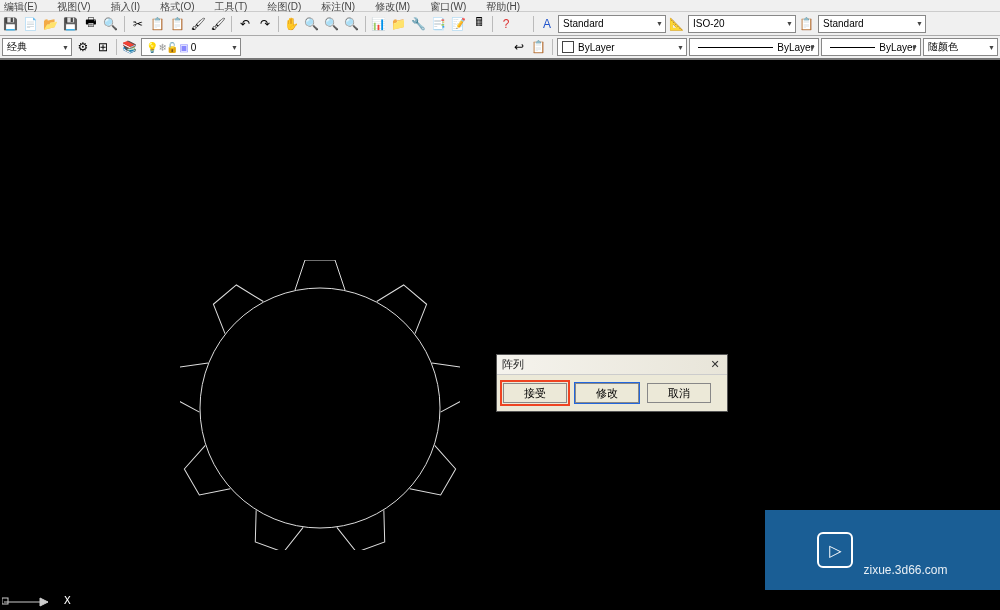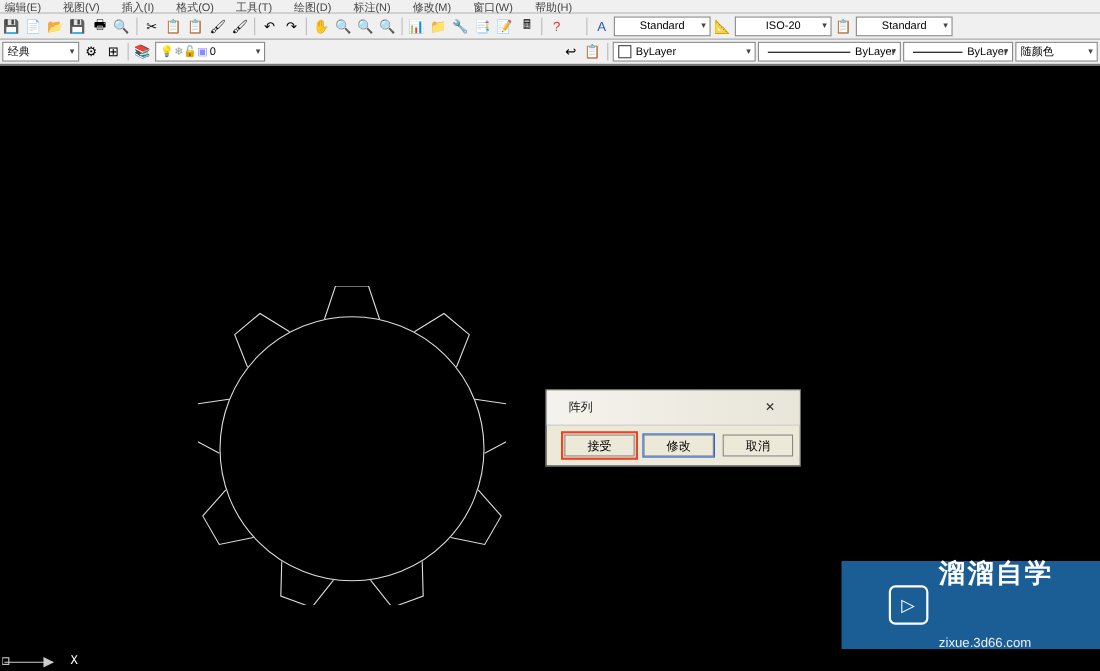--- a/index.html
+++ b/index.html
@@ -94,45 +94,45 @@
     .dialog {
       position: absolute;
       left: 496px;
       top: 294px;
       width: 232px;
       background: #ece9d8;
       border: 1px solid #555;
       box-shadow: 2px 2px 4px rgba(0,0,0,0.4);
     }
     .dialog-title {
-      height: 32px;
+      height: 20px;
       background: linear-gradient(to right, #f5f3ed, #e8e5d9);
       display: flex;
       align-items: center;
       justify-content: space-between;
-      padding: 0 20px;
+      padding: 0 5px;
       font-size: 11px;
       color: #222;
       border-bottom: 1px solid #ccc;
     }
     .dialog-close {
       width: 14px;
       height: 14px;
       display: flex;
       align-items: center;
       justify-content: center;
       font-size: 11px;
       cursor: pointer;
       color: #333;
     }
     .dialog-body {
       padding: 8px 6px;
       display: flex;
       gap: 8px;
-      justify-content: flex-end;
+      justify-content: flex-start;
     }
     .dialog-btn {
       width: 64px;
       height: 20px;
       background: #ece9d8;
       border: 1px solid #888;
       font-size: 11px;
       cursor: pointer;
       display: flex;
       align-items: center;
@@ -190,21 +190,21 @@
     .ucs svg { display: block; }
     .ucs .axis-label {
       position: absolute;
       font-size: 11px;
     }
     
     
     .sq { width: 12px; height: 12px; display: inline-block; border: 1px solid #444; }
     
     .dd1 { width: 70px; }
-    .dd2 { width: 88px; justify-content: center; }
+    .dd2 { width: 108px; }
     .dd3 { width: 130px; }
     .dd4 { width: 100px; }
     .dd5 { width: 75px; text-align: right; }
   </style>
 </head>
 <body>
 
 <div class="menubar">
   <span>编辑(E)</span>
   <span>视图(V)</span>
@@ -358,21 +358,20 @@
     <div class="dialog-body">
       <button class="dialog-btn highlight-red">接受</button>
       <button class="dialog-btn highlight-blue">修改</button>
       <button class="dialog-btn">取消</button>
     </div>
   </div>
 
   <div class="watermark">
     <div class="play-icon">▷</div>
     <div class="wm-text">
-      <span class="wm-main">溜溜自学</span>
       <span class="wm-sub">zixue.3d66.com</span>
     </div>
   </div>
 
   <div class="ucs">
     <svg width="60" height="20">
       <g stroke="#ccc" stroke-width="1" fill="none">
         <line x1="2" y1="14" x2="46" y2="14"></line>
         <polygon points="46,14 38,10 38,18" fill="#ccc"></polygon>
         <rect x="0" y="10" width="6" height="6"></rect>

